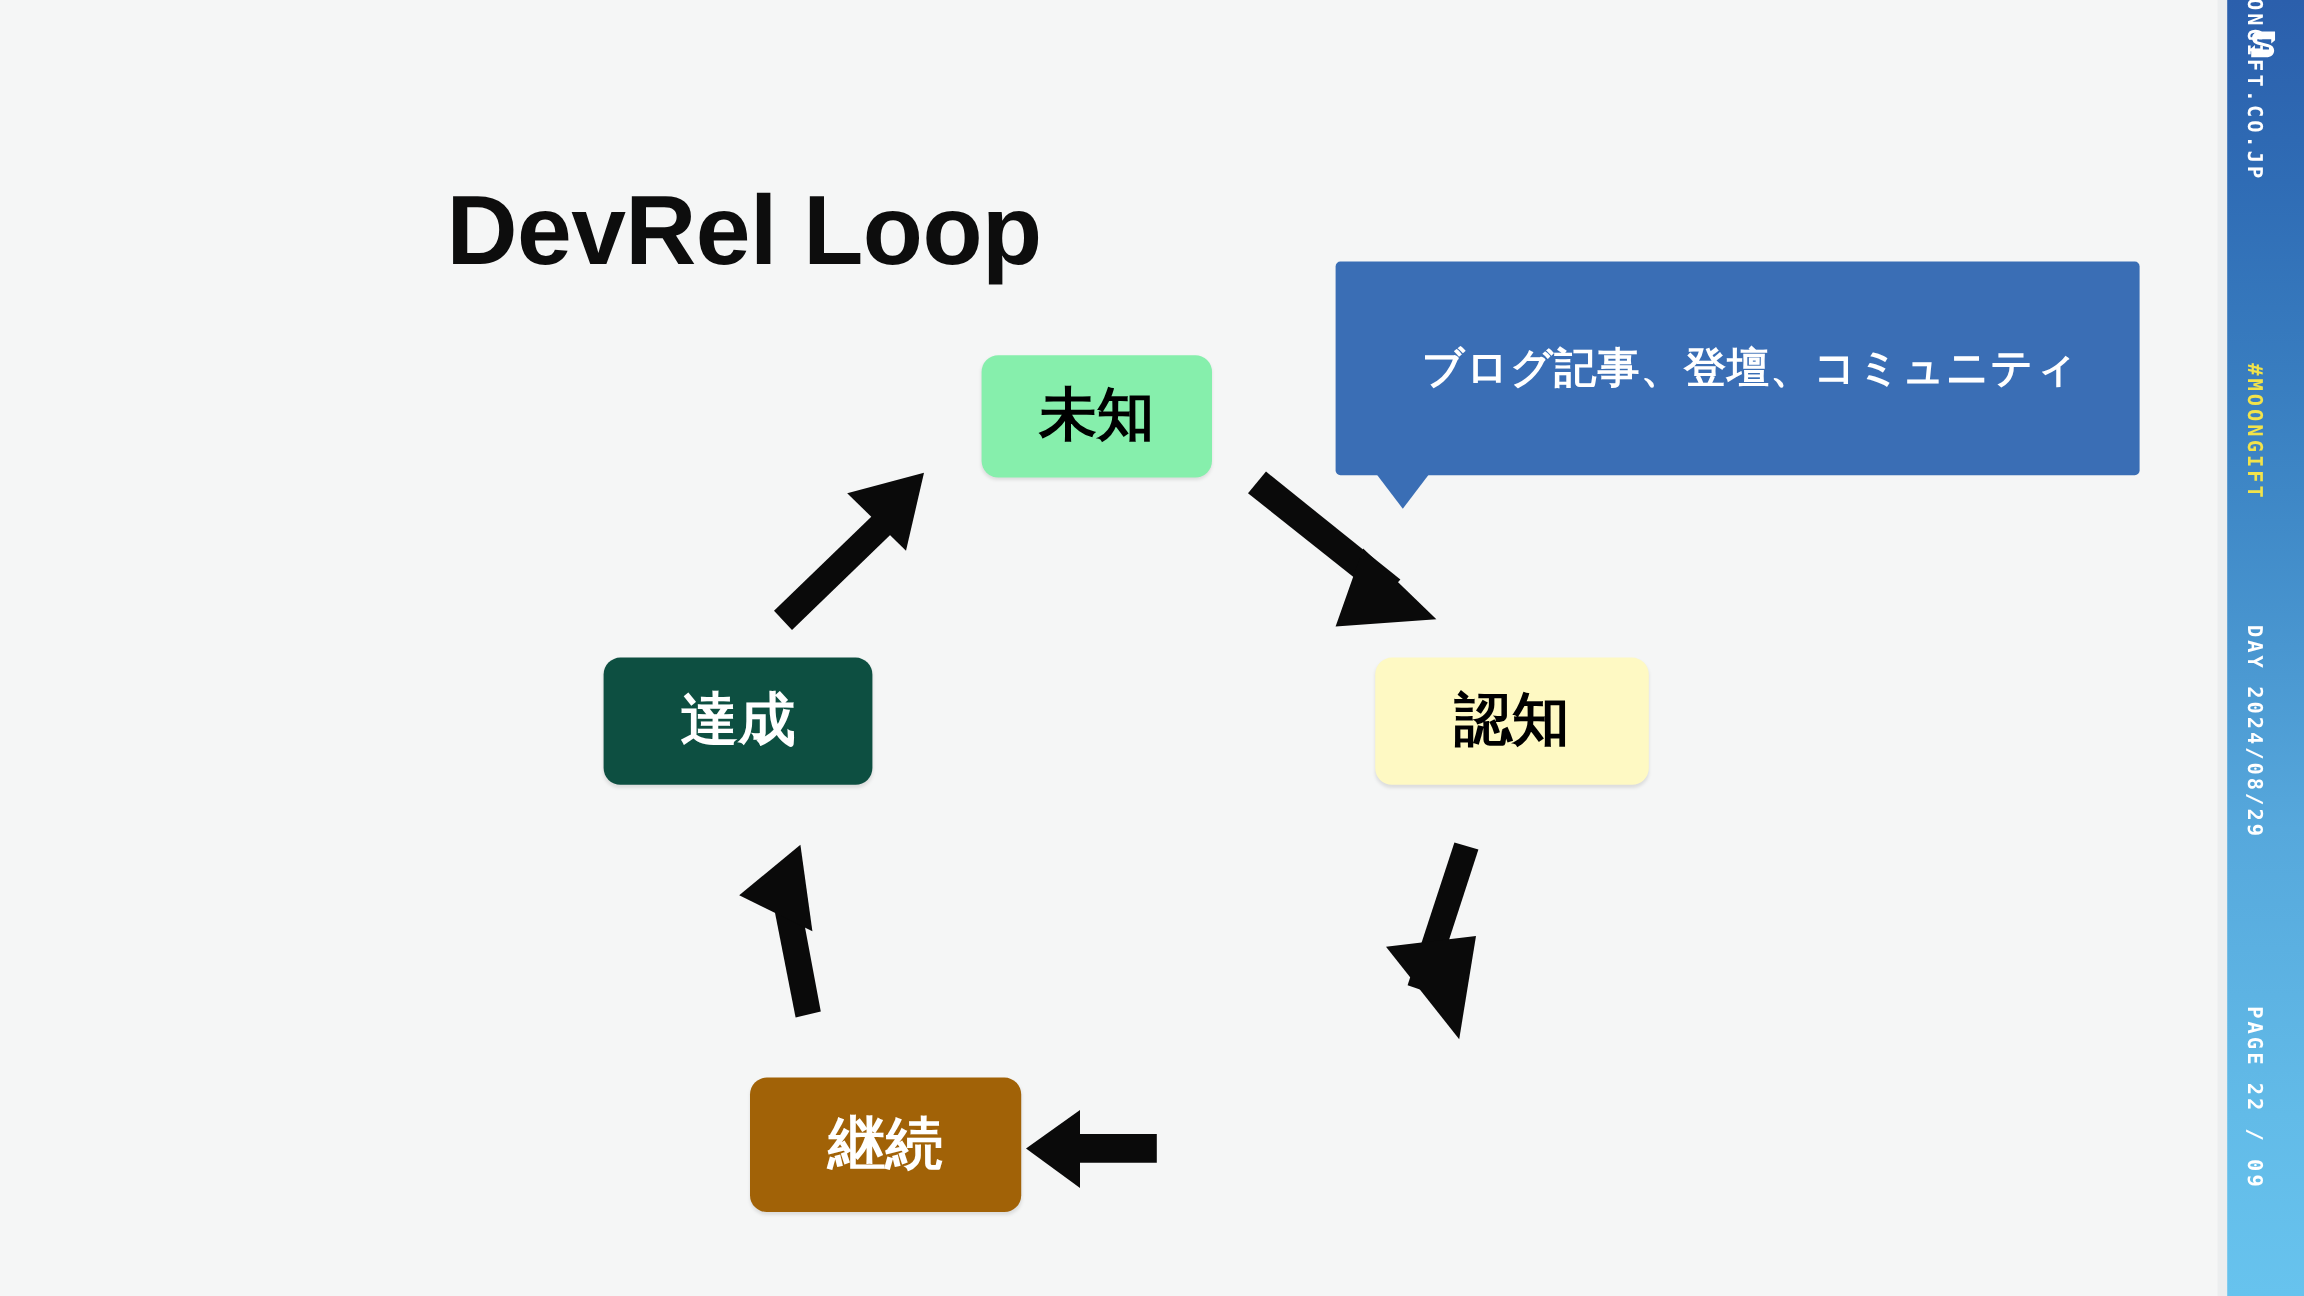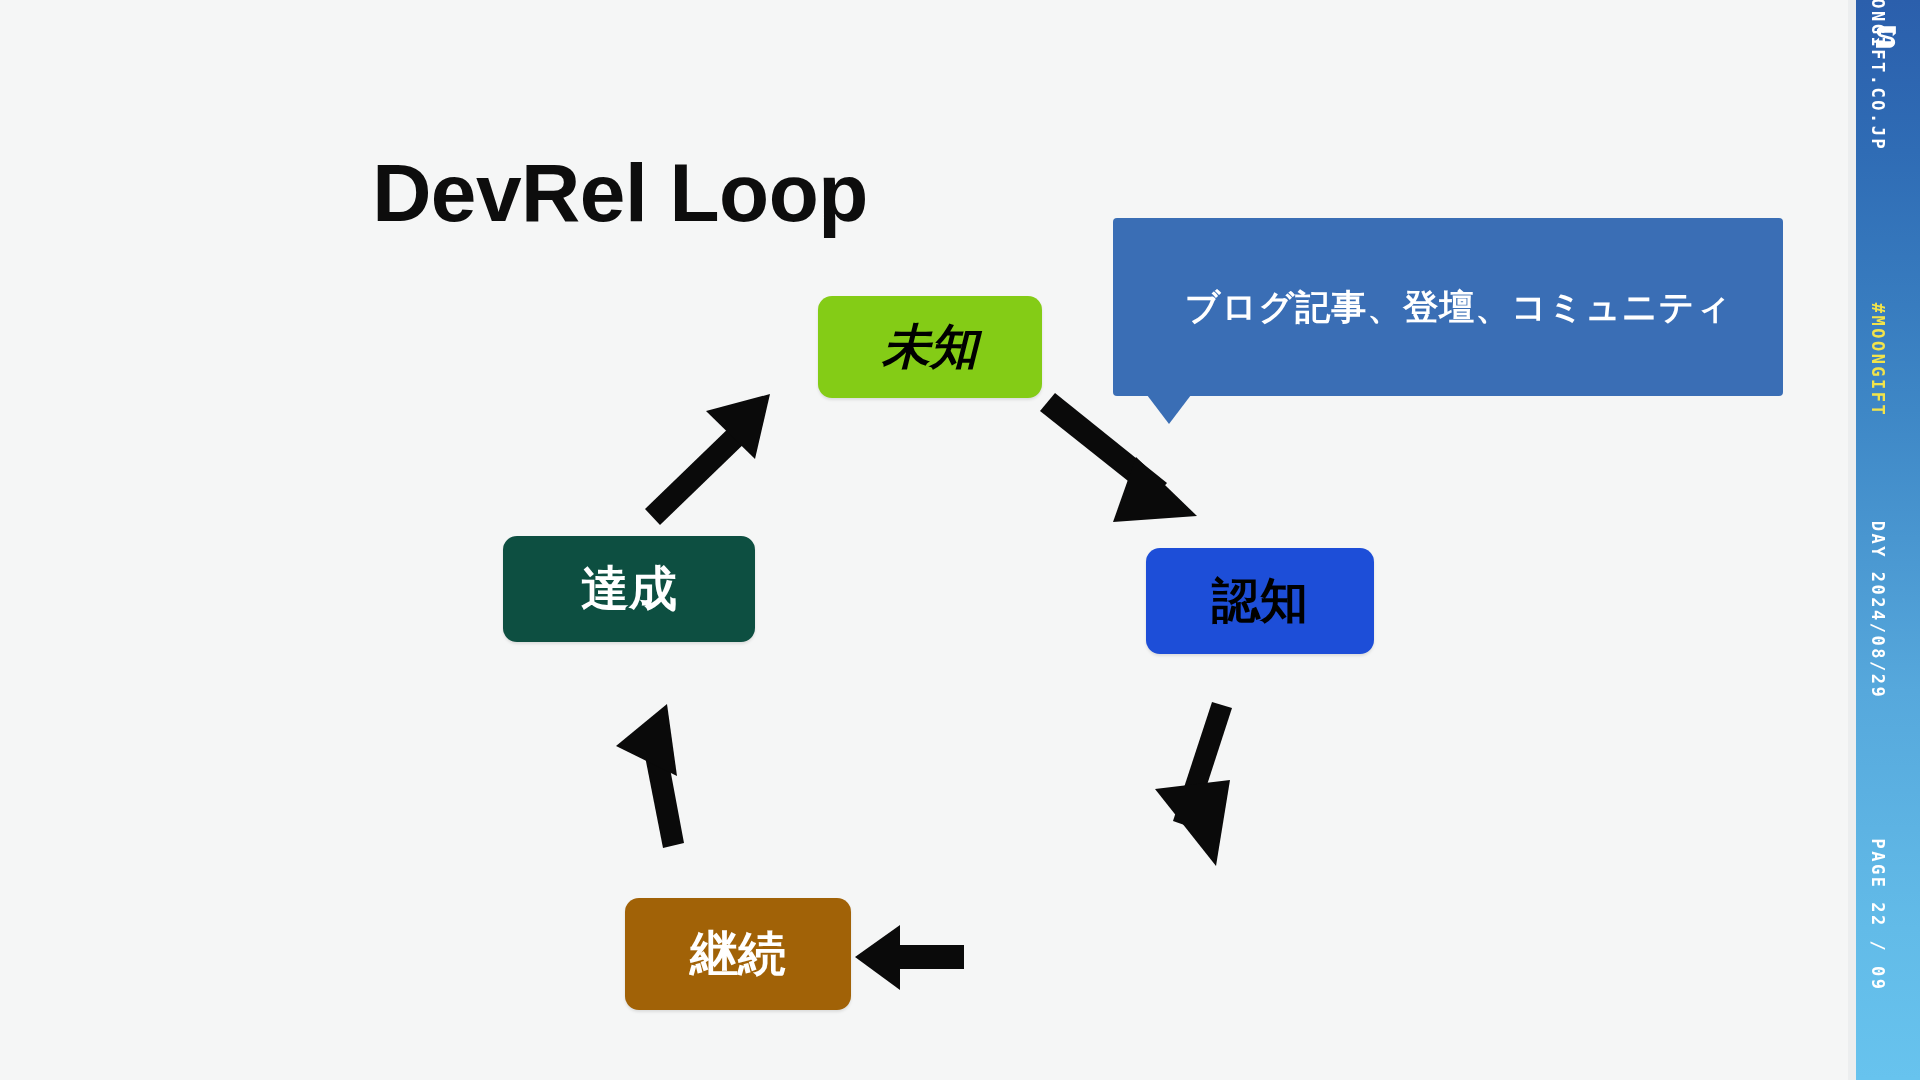--- a/index.html
+++ b/index.html
@@ -50,29 +50,29 @@
     display: flex;
     align-items: center;
     justify-content: center;
     border-radius: 14px;
     font-size: 48px;
     font-weight: 700;
     line-height: 1;
     box-shadow: 0 2px 3px rgba(0,0,0,0.10);
   }
 
-  #node-michi   { left: 818px;  top: 296px; width: 224px; height: 102px;
-                  background: #84cc16; color: #000000; font-style: italic; }
+  #node-michi   { left: 818px;  top: 296px; width: 192px; height: 102px;
+                  background: #86efac; color: #000000; }
   #node-ninchi  { left: 1146px; top: 548px; width: 228px; height: 106px;
-                  background: #1d4ed8; color: #000000; }
+                  background: #fef9c3; color: #000000; }
   #node-toroku  { left: 1005px; top: 898px; width: 224px; height: 112px;
                   background: #21e5a8; color: #000000; }
   #node-keizoku { left: 625px;  top: 898px; width: 226px; height: 112px;
                   background: #a16207; color: #ffffff; }
-  #node-tassei  { left: 503px;  top: 536px; width: 252px; height: 106px;
+  #node-tassei  { left: 503px;  top: 548px; width: 224px; height: 106px;
                   background: #0d4f41; color: #ffffff; }
 
   
   #callout {
     position: absolute;
     left: 1113px;
     top: 218px;
     width: 670px;
     height: 178px;
     background: #3a6eb5;

